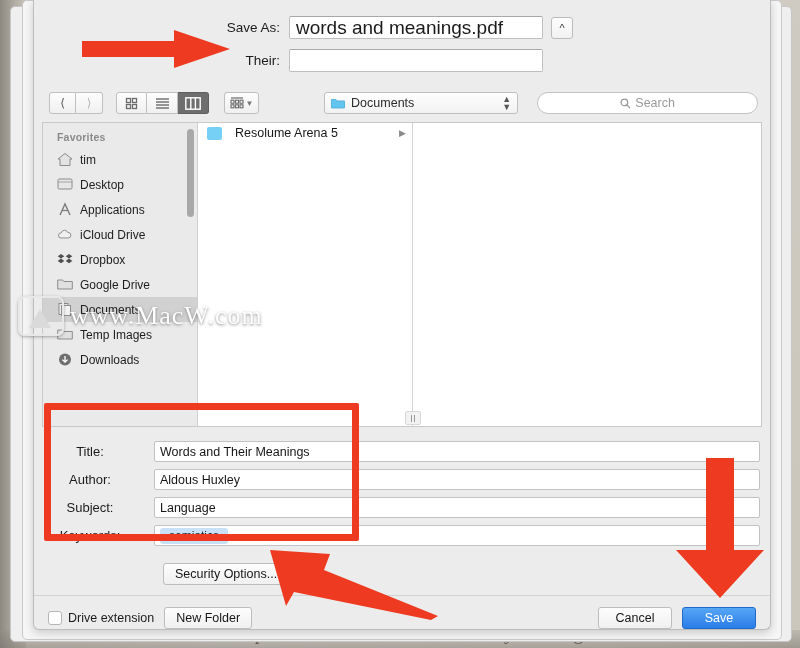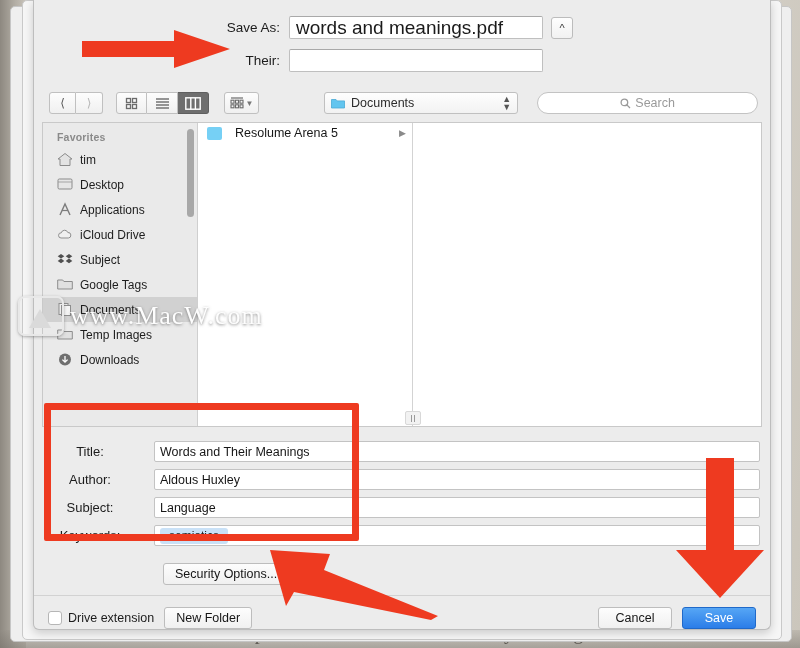--- a/index.html
+++ b/index.html
@@ -406,28 +406,28 @@
 
       <div class="side-item">
         <svg class="side-icon" viewBox="0 0 16 15">
           <g fill="#4f4f4f">
             <path d="M4 2 L0.7 4.3 L4 6.6 L7.3 4.3 Z"></path>
               <path d="M12 2 L8.7 4.3 L12 6.6 L15.3 4.3 Z"></path>
             <path d="M0.7 8.9 L4 6.6 L7.3 8.9 L4 11.2 Z"></path>
               <path d="M8.7 8.9 L12 6.6 L15.3 8.9 L12 11.2 Z"></path>
           </g>
         </svg>
-        <span>Subject</span>
+        <span>Dropbox</span>
       </div>
 
       <div class="side-item">
         <svg class="side-icon" viewBox="0 0 16 15">
           <path d="M0.7 3 h5 l1.2 1.5 H15.3 V12 H0.7 Z" fill="#e0e0e0" stroke="#8d8d8d" stroke-width="1"></path>
         </svg>
-        <span>Google Tags</span>
+        <span>Google Drive</span>
       </div>
 
       <div class="side-item selected">
         <svg class="side-icon" viewBox="0 0 16 15">
           <rect x="2" y="1.5" width="9" height="11" fill="#ececec" stroke="#8d8d8d" stroke-width="1"></rect>
           <rect x="4.5" y="3.5" width="9" height="10" fill="#f4f4f4" stroke="#8d8d8d" stroke-width="1"></rect>
         </svg>
         <span>Documents</span>
       </div>
 

